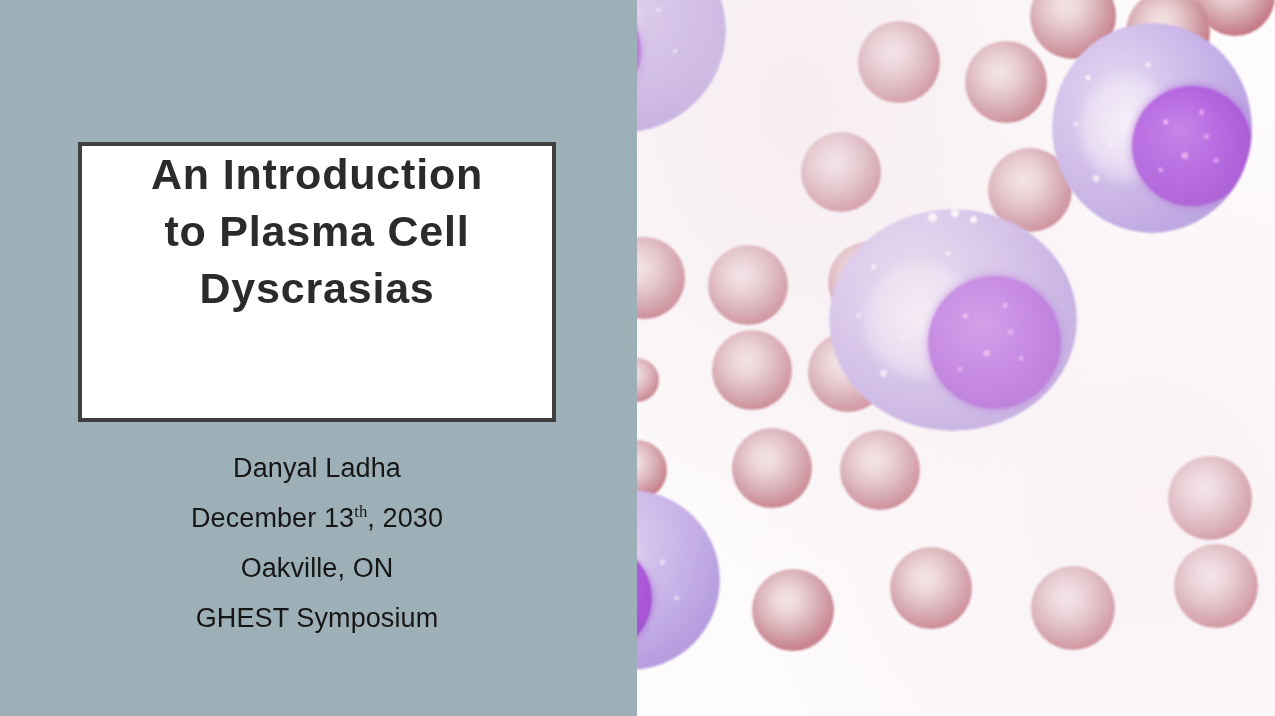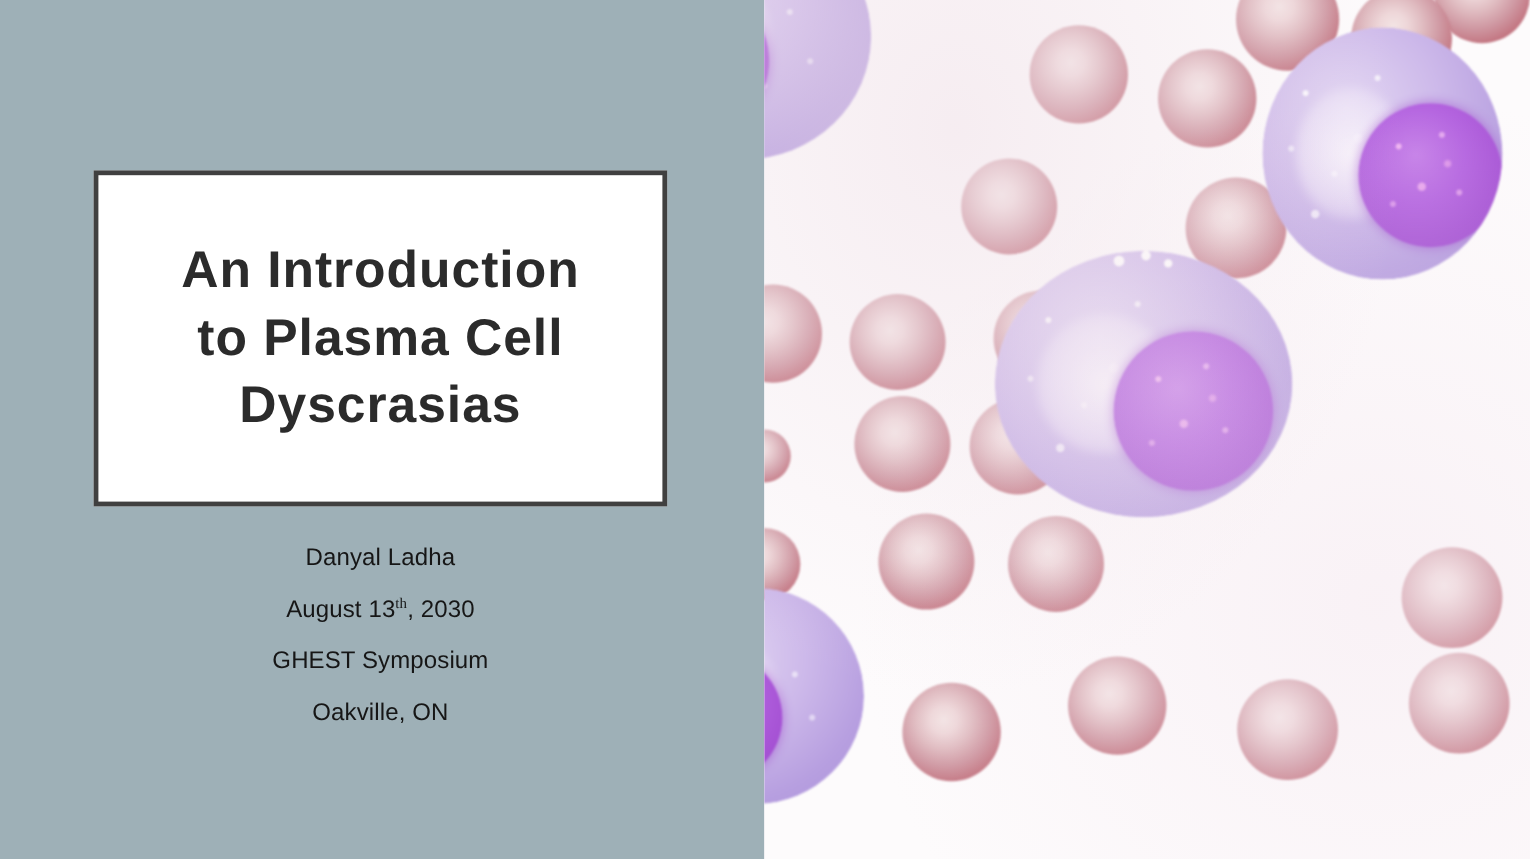--- a/index.html
+++ b/index.html
@@ -26,21 +26,21 @@
   }
 
   
   #title-box {
     position:absolute;
     left:78px; top:142px;
     width:478px; height:280px;
     background:#ffffff;
     border:4px solid #404040;
     display:flex;
-    align-items:center;
+    align-items:flex-start;
     justify-content:center;
   }
 
   #title-text {
     font-size:43px;
     font-weight:bold;
     color:#2b2b2b;
     text-align:center;
     line-height:1.32;
     letter-spacing:0.8px;
@@ -50,21 +50,21 @@
 
   
   #subtitle-block {
     position:absolute;
     left:78px; top:455px;
     width:478px;
     text-align:center;
   }
 
   .subtitle-line {
-    font-size:20px;
+    font-size:27px;
     color:#161616;
     line-height:1;
     margin-bottom:23px;
     letter-spacing:0.1px;
   }
   .subtitle-line:last-child { margin-bottom:0; }
 
   .sup { font-size:0.62em; vertical-align:super; line-height:0;font-family:Liberation Serif, serif; }
 
   
@@ -176,27 +176,27 @@
       <div id="title-text">An Introduction
 to Plasma Cell
 Dyscrasias</div>
     </div>
 
     <div id="subtitle-block">
       <div class="subtitle-line">
         <span>Danyal Ladha</span>
       </div>
       <div class="subtitle-line">
-        <span>August 13</span><span class="sup">th</span><span>, 2030</span>
+        <span>December 13</span><span class="sup">th</span><span>, 2030</span>
+      </div>
+      <div class="subtitle-line">
+        <span>Oakville, ON</span>
       </div>
       <div class="subtitle-line">
         <span>GHEST Symposium</span>
-      </div>
-      <div class="subtitle-line">
-        <span>Oakville, ON</span>
       </div>
     </div>
 
   </div>
 
   <div id="smear">
       <div class="rbc" style="left: 393px; top: -27px; width: 86px; height: 86px;"></div>
       <div class="rbc" style="left: 558px; top: -44px; width: 80px; height: 80px;"></div>
       <div class="rbc" style="left: 489px; top: -10px; width: 84px; height: 84px;"></div>
       <div class="rbc" style="left: 221px; top: 21px; width: 82px; height: 82px;"></div>

